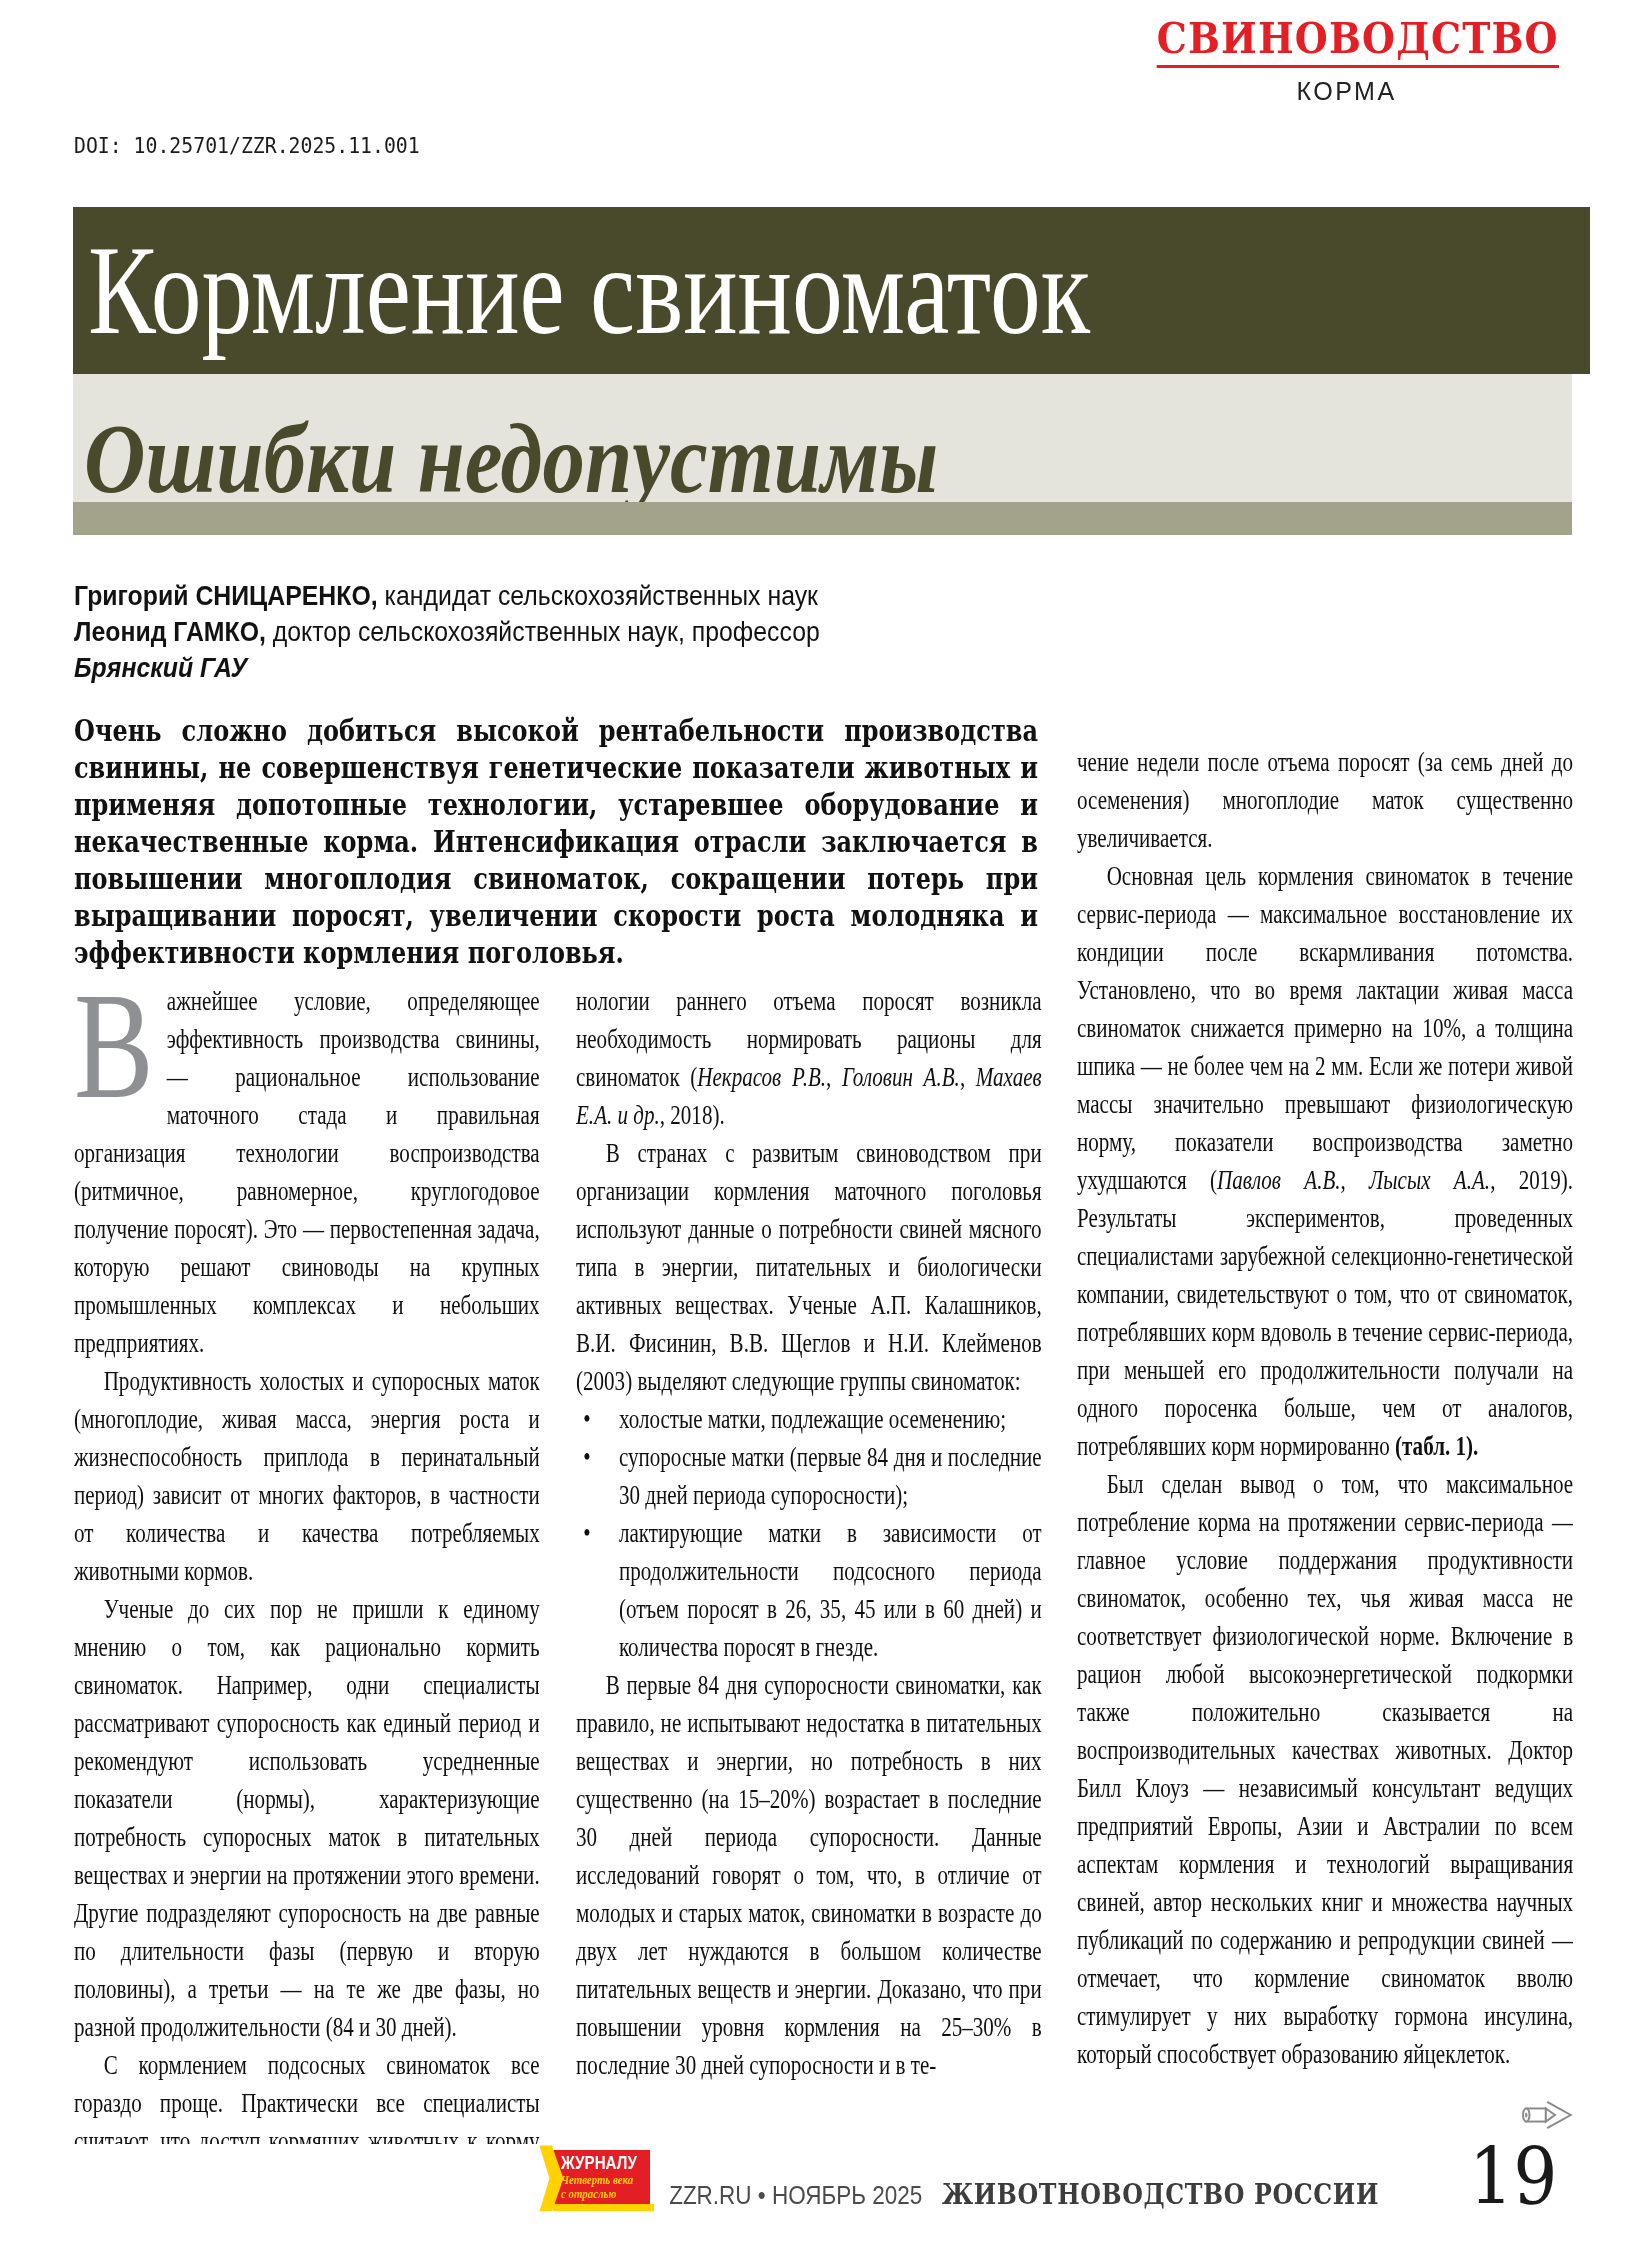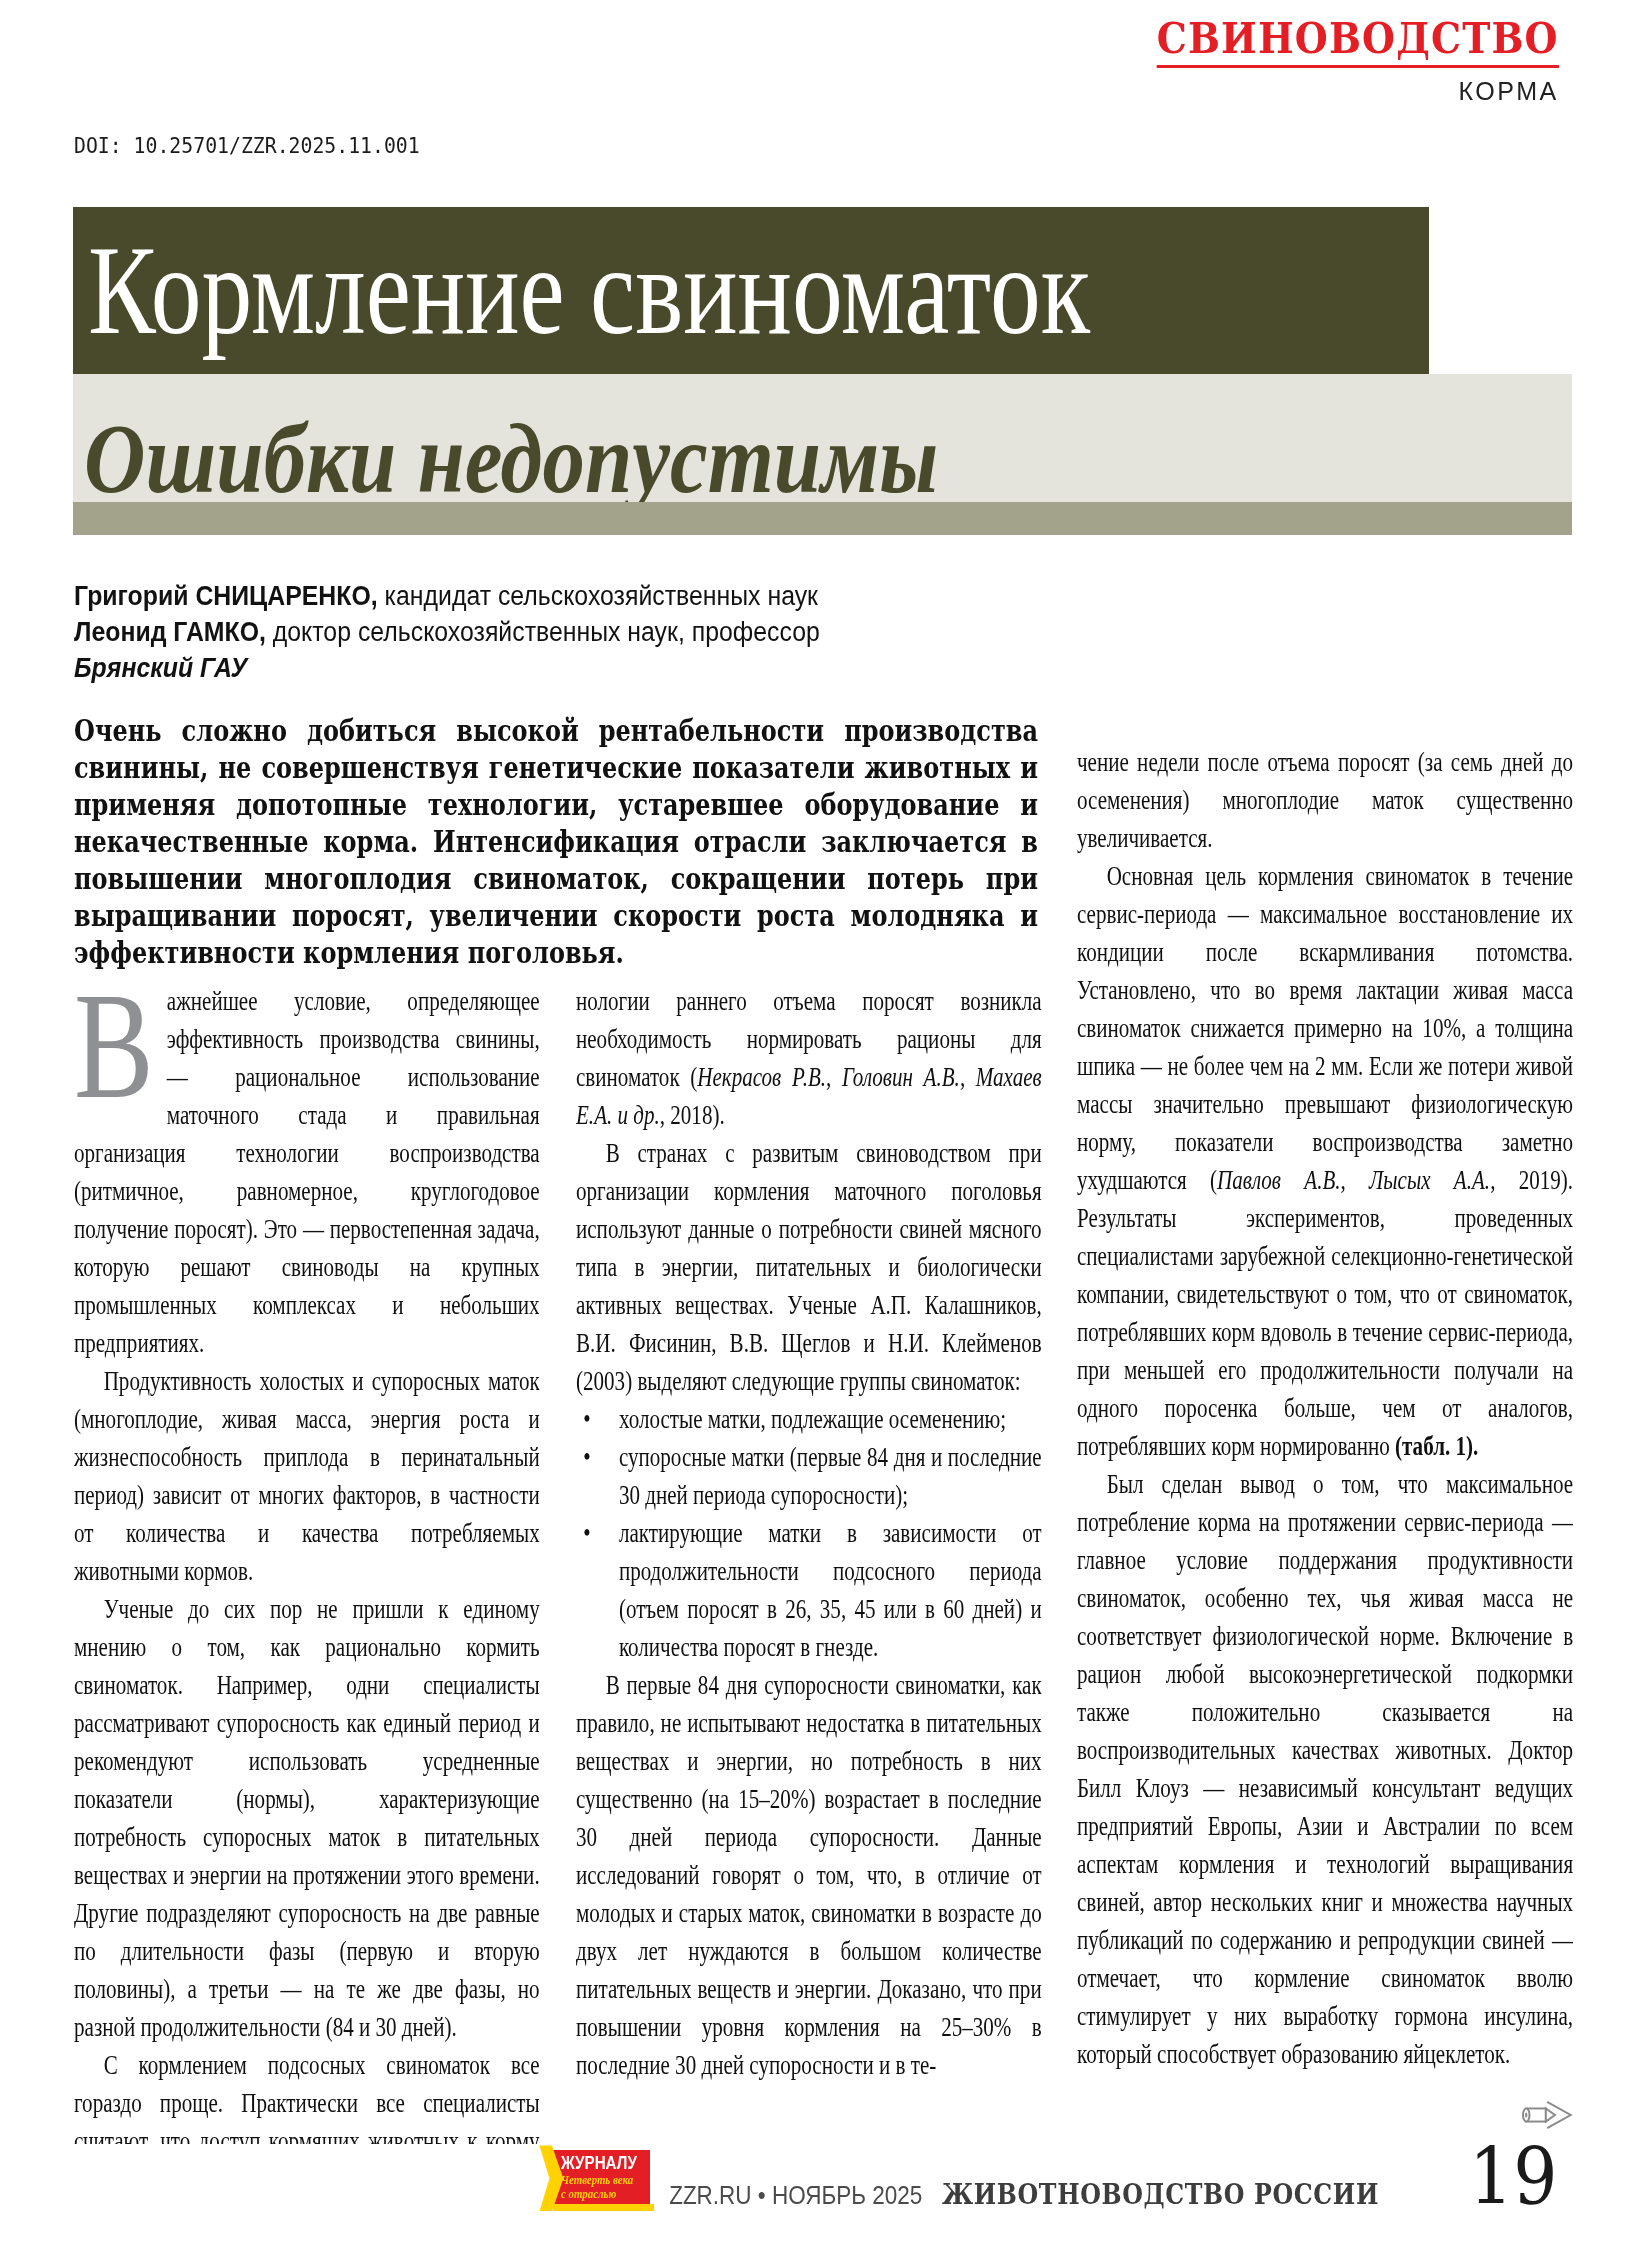--- a/index.html
+++ b/index.html
@@ -1,34 +1,34 @@
 <!DOCTYPE html>
 <html lang="ru" style="--accent-red: #e31e24; --banner-green: #494a2b; --banner-light: #e4e4dc; --banner-olive: #a2a38a; --dropcap-gray: #8e9093; --logo-yellow: #ffd200;font-size:10.6px"><head>
 <meta charset="utf-8">
 <style>
   html,body{margin:0;padding:0;background:#ffffff;}
   .page{position:relative;width:1637px;height:2261px;background:#fff;overflow:hidden;
         font-family:"Liberation Serif",serif;color:#151515;}
 
   
-  .masthead{position:absolute;top:17px;right:78px;text-align:right;}
+  .masthead{position:absolute;top:17px;right:78px;text-align:center;}
   .masthead .section{display:inline-block;font-family:"DejaVu Serif",serif;font-weight:bold;
         font-size:42px;line-height:1.05;color:var(--accent-red,#e31e24);letter-spacing:1.3px;
         border-bottom:3.3px solid var(--accent-red,#e31e24);padding-bottom:4px;
         transform:scaleX(0.9);transform-origin:100% 0;white-space:nowrap;}
   .masthead .subsection{display:block;margin-top:8px;font-family:"Liberation Sans",sans-serif;
         font-size:26.4px;letter-spacing:2.6px;color:#222;transform:scaleX(0.95);transform-origin:100% 0;}
 
   
   .doi{position:absolute;left:74px;top:133px;font-family:"DejaVu Sans Mono",monospace;
         font-size:22px;color:#1b1b1b;transform:scaleX(0.9);transform-origin:0 0;white-space:nowrap;}
 
   
-  .banner-title{position:absolute;left:73px;top:207px;width:1356px;height:167px;
-        background:var(--banner-green,#494a2b);}
+  .banner-title{position:absolute;left:73px;top:207px;width:1499px;height:167px;
+        background:var(--banner-green,#494a2b);padding-left:18px;}
   .banner-title .t{position:absolute;left:14.5px;bottom:20px;color:#fff;font-size:127px;line-height:1;
         white-space:nowrap;transform:scaleX(0.80);transform-origin:0 100%;}
   .banner-sub{position:absolute;left:73px;top:374px;width:1499px;height:153px;
         background:var(--banner-light,#e4e4dc);}
   .banner-sub .t{position:absolute;left:10.6px;bottom:18.5px;color:var(--banner-green,#494a2b);
         font-style:italic;font-weight:bold;font-size:100px;line-height:1;white-space:nowrap;
         transform:scaleX(0.85);transform-origin:0 100%;}
   .banner-strip{position:absolute;left:73px;top:502px;width:1499px;height:33px;
         background:var(--banner-olive,#a2a38a);}
 

